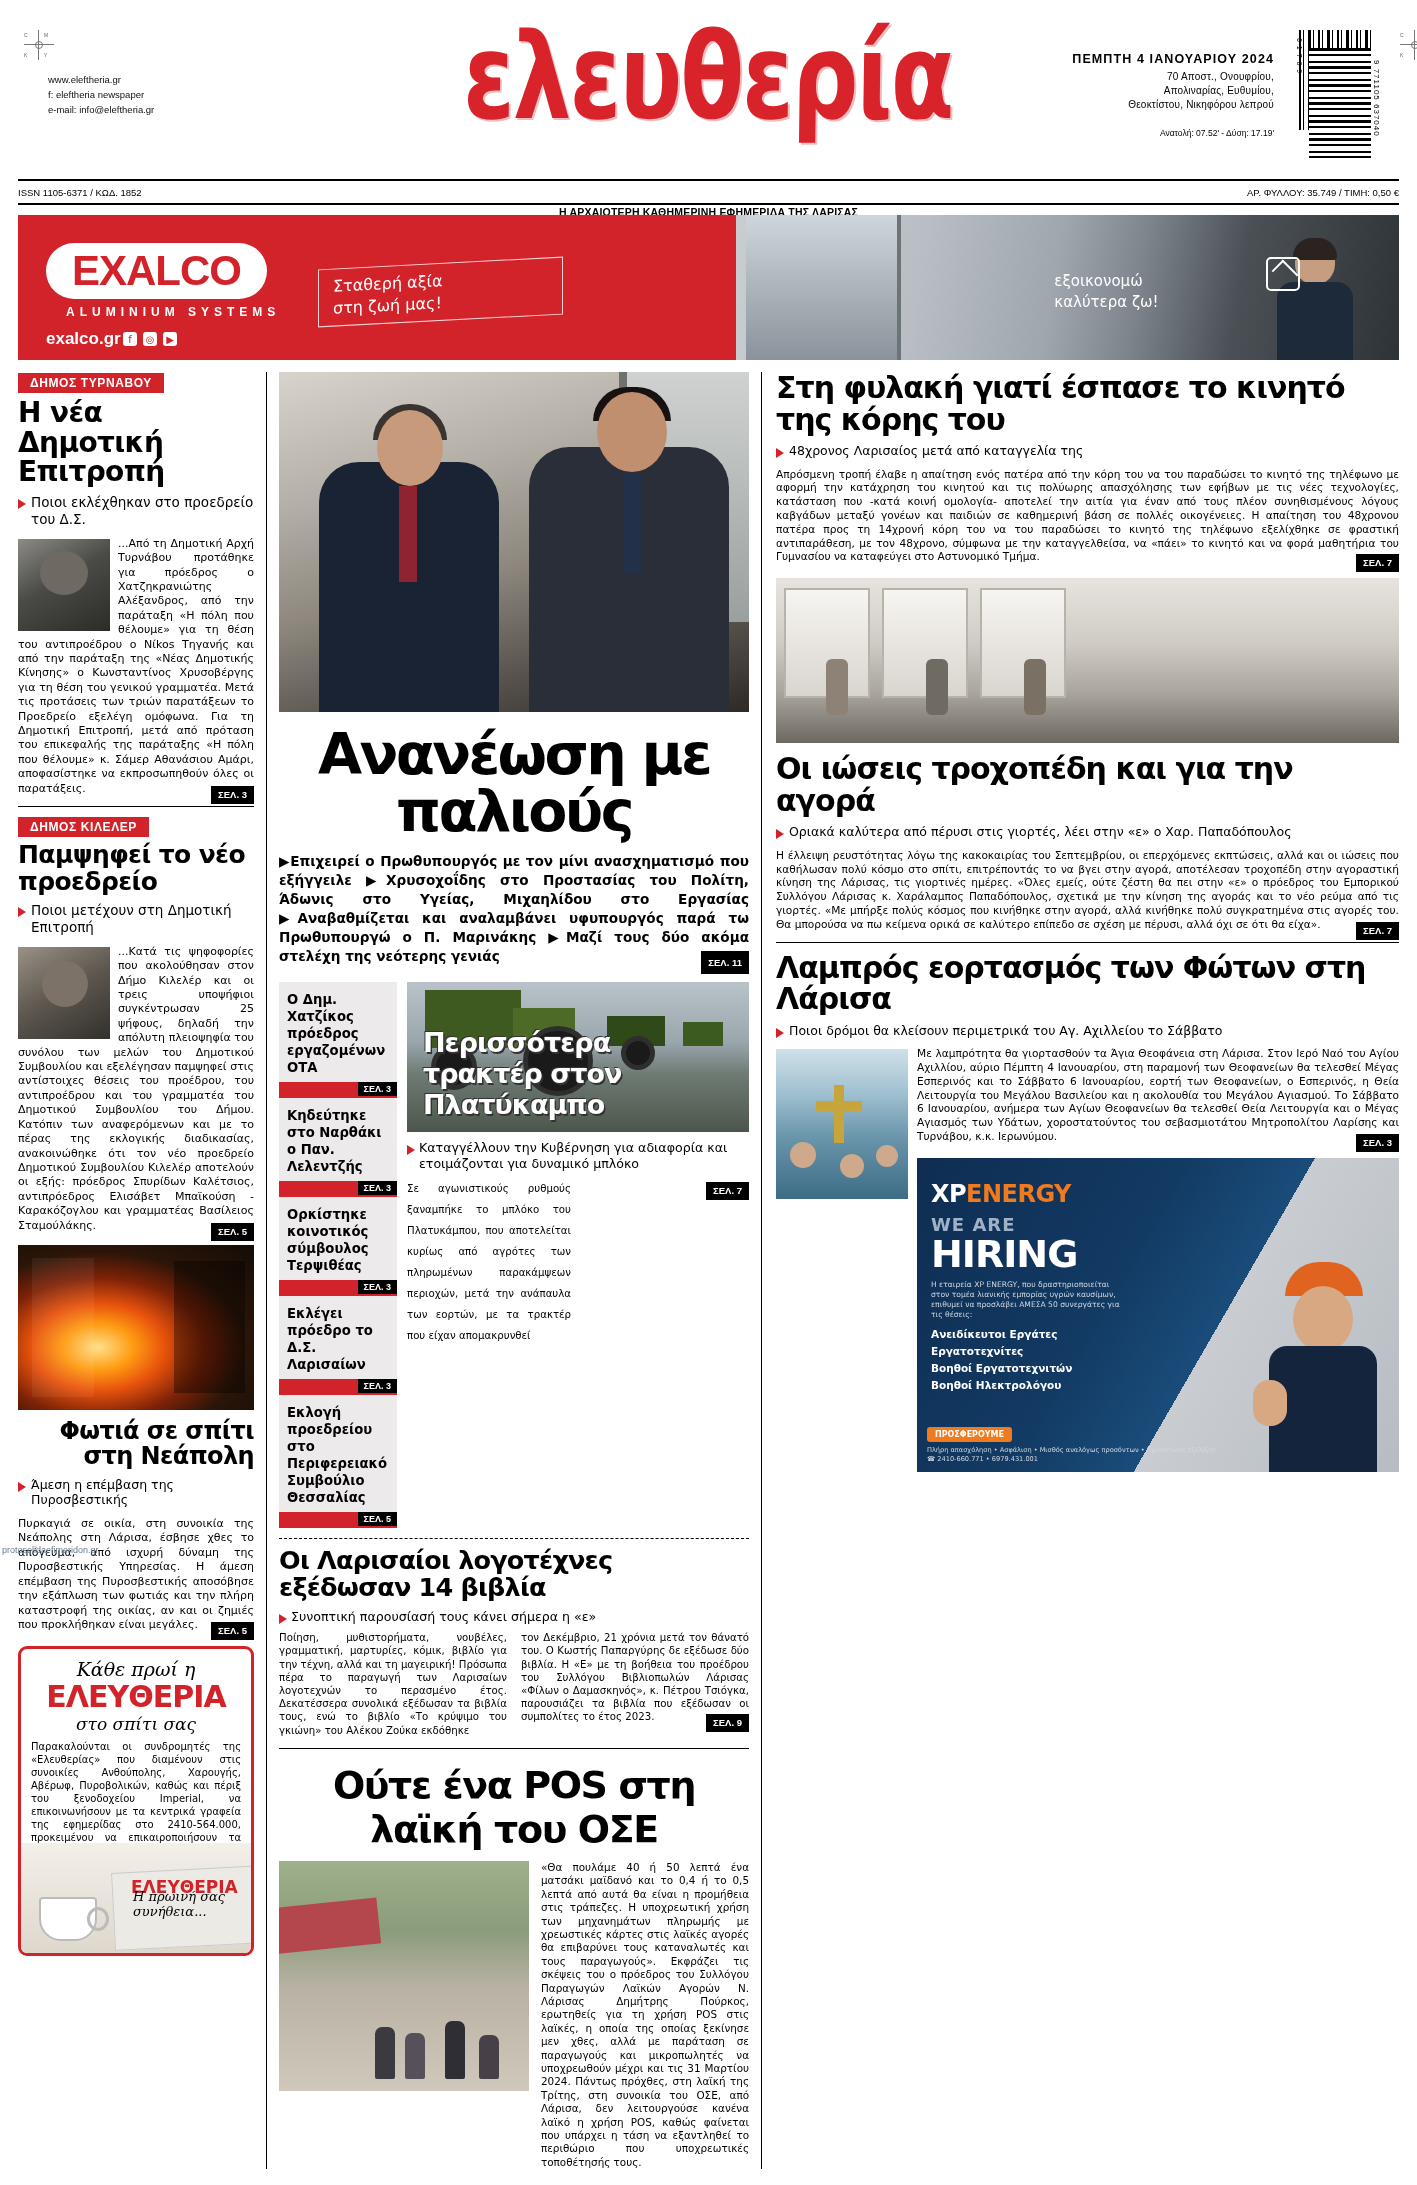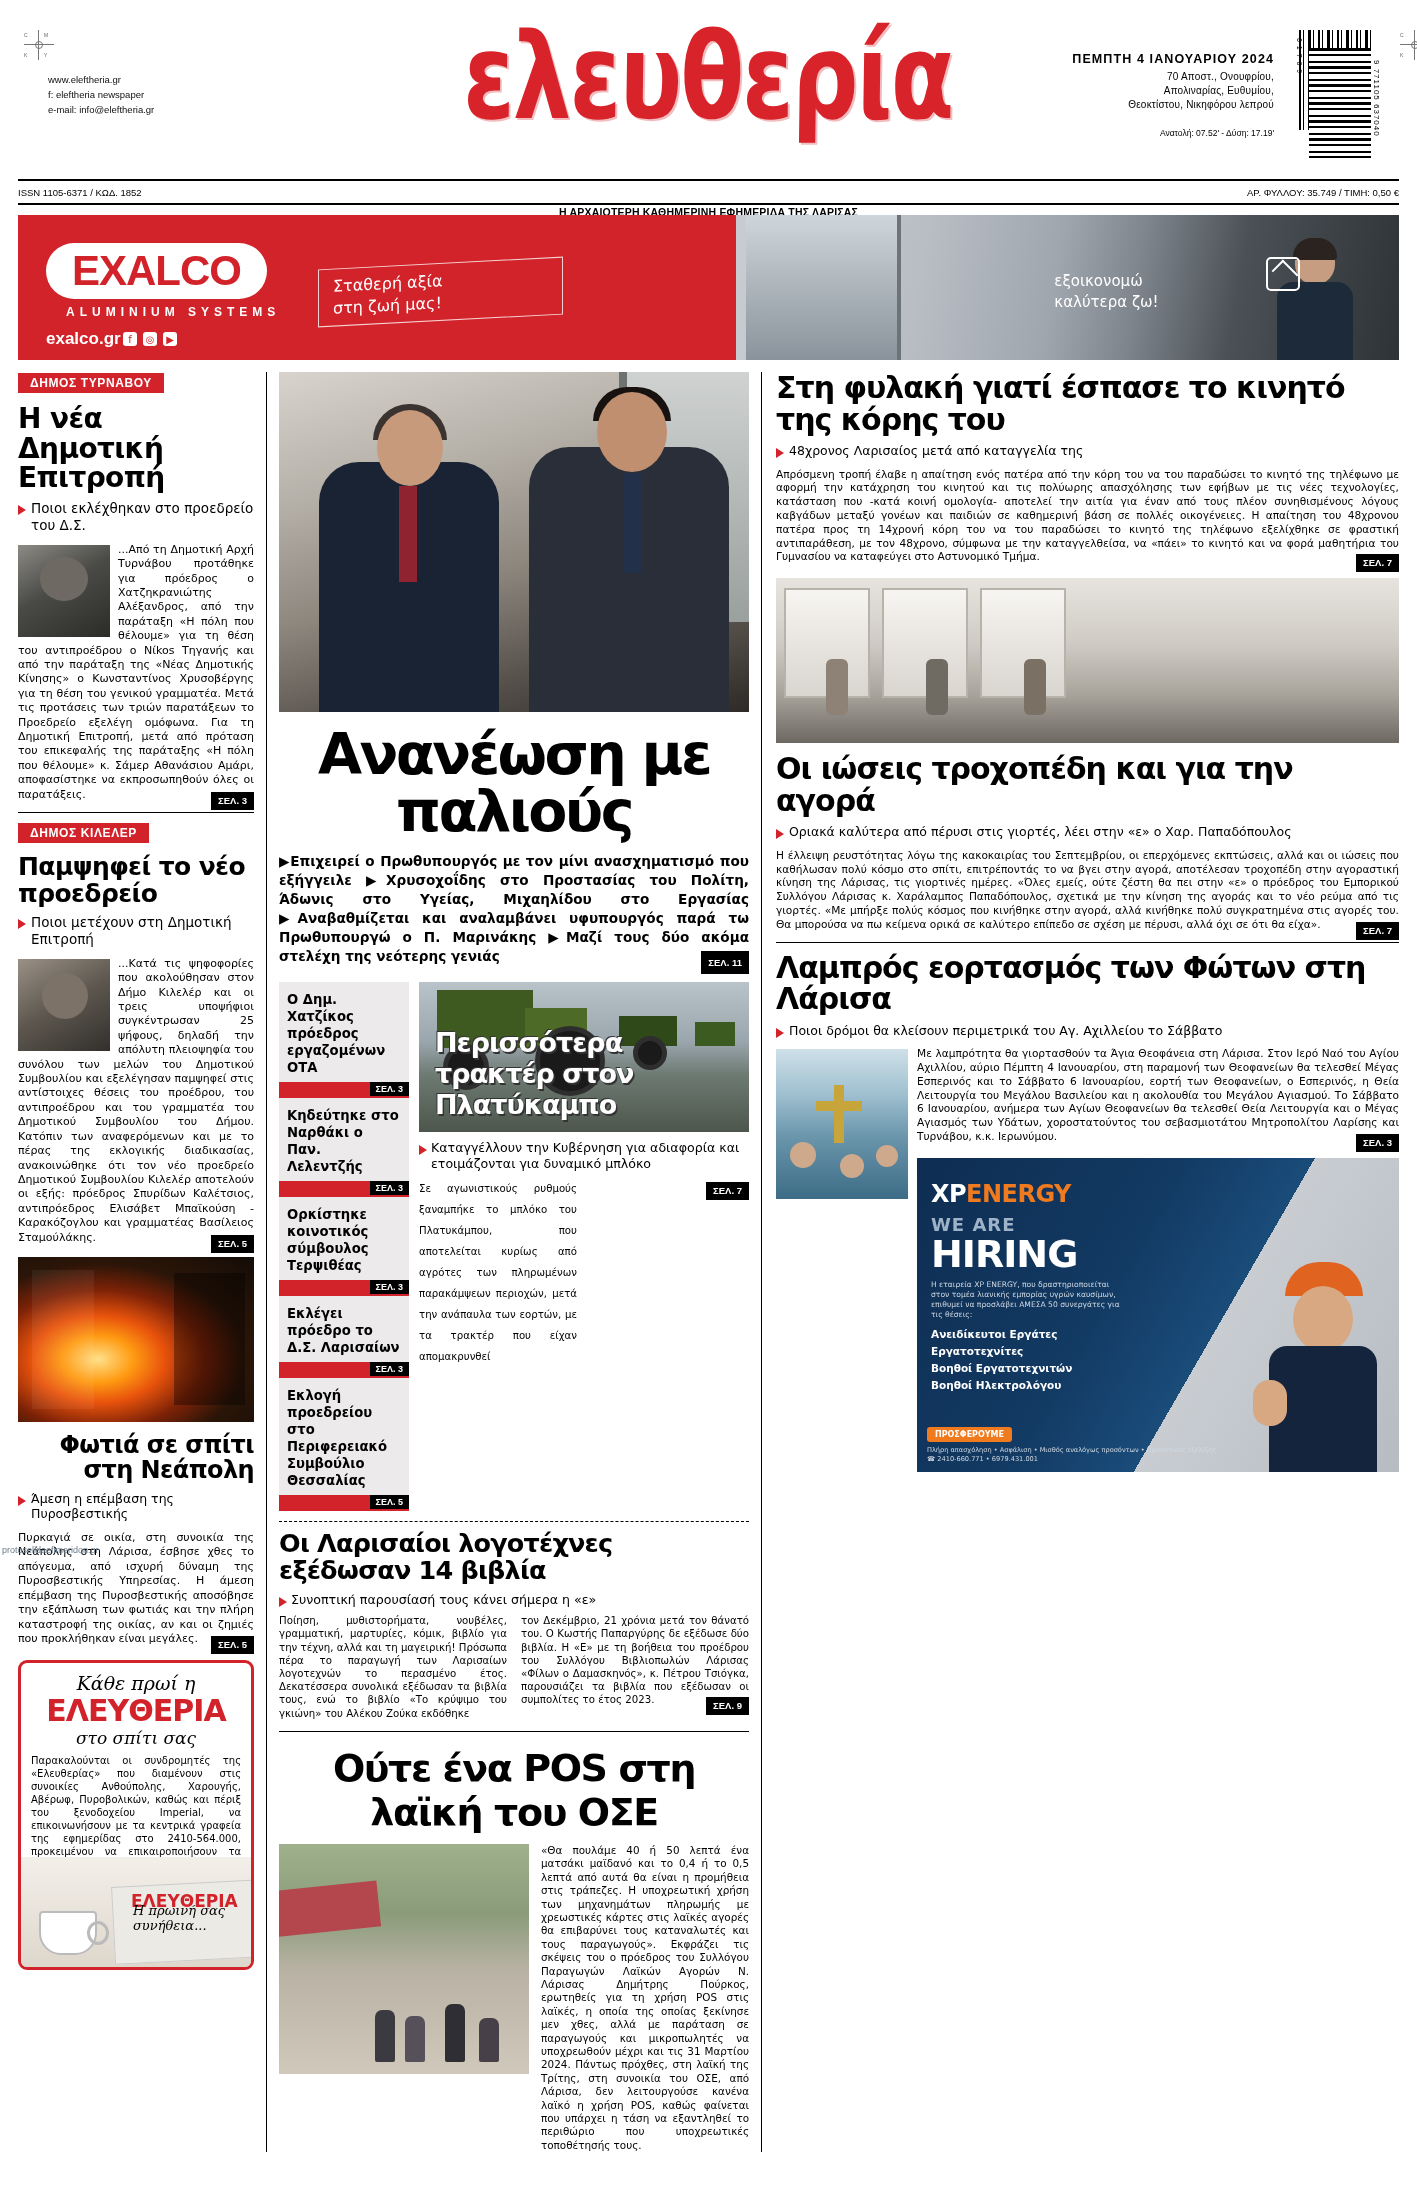--- a/index.html
+++ b/index.html
@@ -79,21 +79,21 @@
   .ex-house { position:absolute; left:80%; top:42px; width:34px; height:34px; border:2px solid #fff; border-radius:5px; z-index:5;}
   .ex-house:after { content:""; position:absolute; left:6px; top:6px; width:20px; height:14px; border-top:2px solid #fff; border-left:2px solid #fff; transform:rotate(45deg);}
 
   
   .grid { display:flex; margin-top:12px; gap:0; }
   .col-l { width:248px; padding-right:12px; }
   .col-c { width:496px; padding:0 12px; border-left:1.5px solid #000; border-right:1.5px solid #000; }
   .col-r { width:none; flex:1; padding-left:14px; }
 
   .kicker { display:inline-block; background:#d2232a; color:#fff; font-weight:bold; font-size:12px; padding:3px 12px; letter-spacing:.6px; font-family:"Liberation Sans",sans-serif;}
-  h2.hl { font-size:28px; line-height:1.06; margin:11px 0 7px; font-weight:bold; letter-spacing:-.6px; }
+  h2.hl { font-size:28px; line-height:1.06; margin:5px 0 7px; font-weight:bold; letter-spacing:-.6px; }
   h2.hl.sm { font-size:25px; }
   .sub { font-size:13.5px; line-height:1.25; margin:0 0 9px; display:flex; gap:5px;}
   .tri { display:inline-block; width:0;height:0;border-left:8px solid #d2232a;border-top:5px solid transparent;border-bottom:5px solid transparent; margin-top:5px; flex:none;}
   .body-t { font-size:11px; line-height:14.4px; text-align:justify; }
   .thumb { width:92px; height:92px; float:left; margin:2px 8px 4px 0; }
   .sel { display:inline-block; background:#000; color:#fff; font-size:9.5px; font-weight:bold; padding:2px 7px; float:right; margin-top:4px; font-family:"Liberation Sans",sans-serif;}
 
   .portrait1 { background:linear-gradient(150deg,#8c8b86,#4a4a46 45%,#2b2b28); position:relative; }
   .portrait1:after{content:"";position:absolute;left:22px;top:12px;width:48px;height:44px;border-radius:50%;background:#6e6a63;}
   .portrait2 { background:linear-gradient(150deg,#9a9186,#5c564e 50%,#32302c); position:relative;}
@@ -130,21 +130,21 @@
   .mp-b { left:250px; width:200px; height:265px; background:#2a2e38; }
   .mp-b .fh { position:absolute; left:68px; top:-55px; width:70px; height:80px; border-radius:50%; background:#c08f70;}
   .mp-b .fhr{ position:absolute; left:64px; top:-60px; width:78px; height:34px; border-radius:36px 36px 0 0; background:#17120f;}
   .mp-b .ti { position:absolute; left:94px; top:26px; width:19px; height:100px; background:#22304a;}
   .mp-win { position:absolute; right:0; top:0; width:130px; height:250px; background:linear-gradient(180deg,#cfd2d1,#9aa09d); border-left:8px solid #6e736f;}
 
   h1.main { font-size:57px; line-height:1.0; font-weight:bold; letter-spacing:-2.6px; margin:14px 0 12px; text-align:center;}
   .cbullets { font-size:13.6px; line-height:19px; font-weight:bold; text-align:justify; position:relative; padding-bottom:4px;}
 
   .c-split { display:flex; margin-top:12px; gap:10px; }
-  .teasers { width:130px; }
+  .teasers { width:118px; }
   .teaser { background:#eceaea; padding:9px 8px 6px; font-weight:bold; font-size:13.2px; line-height:17px; position:relative;}
   .tbar { height:16px; background:#d2232a; position:relative; }
   .tbar .sel2 { position:absolute; right:0; top:0; background:#000; color:#fff; font-size:9px; font-weight:bold; padding:2px 6px; font-family:"Liberation Sans",sans-serif;}
   .c-right { flex:1; }
   .tractor { width:100%; height:150px; position:relative; overflow:hidden;
      background:linear-gradient(180deg,#b9c3c9 0%,#9aa6ad 40%,#6d7a72 62%,#4d564c 100%);}
   .tr-body { position:absolute; background:#3f5a20; }
   .tr-w { position:absolute; border-radius:50%; background:#1a1a1a; border:5px solid #2e2e2e;}
   .tr-cap { position:absolute; left:16px; bottom:12px; right:16px; color:#fff; font-weight:bold; font-size:27px; letter-spacing:-1px; text-shadow:1.5px 1.5px 0 #333, -1px -1px 0 #333;}
   .c-sub2 { font-size:12.6px; line-height:1.25; margin:8px 0 7px; display:flex; gap:4px; }

